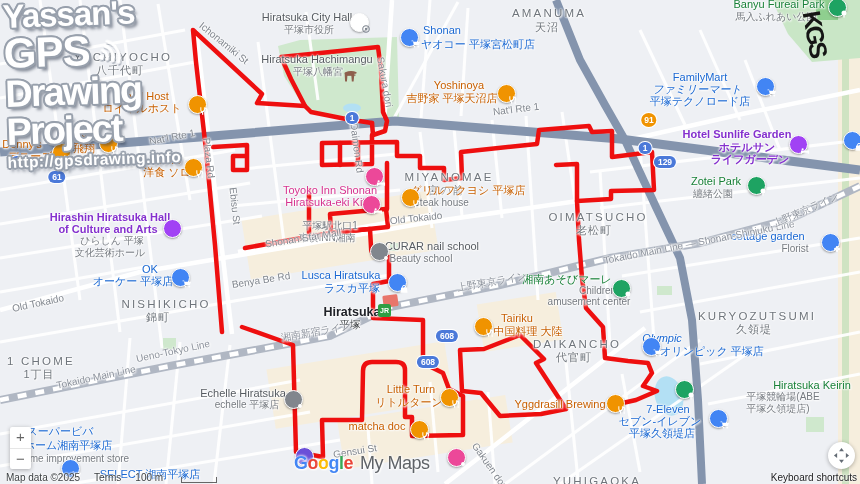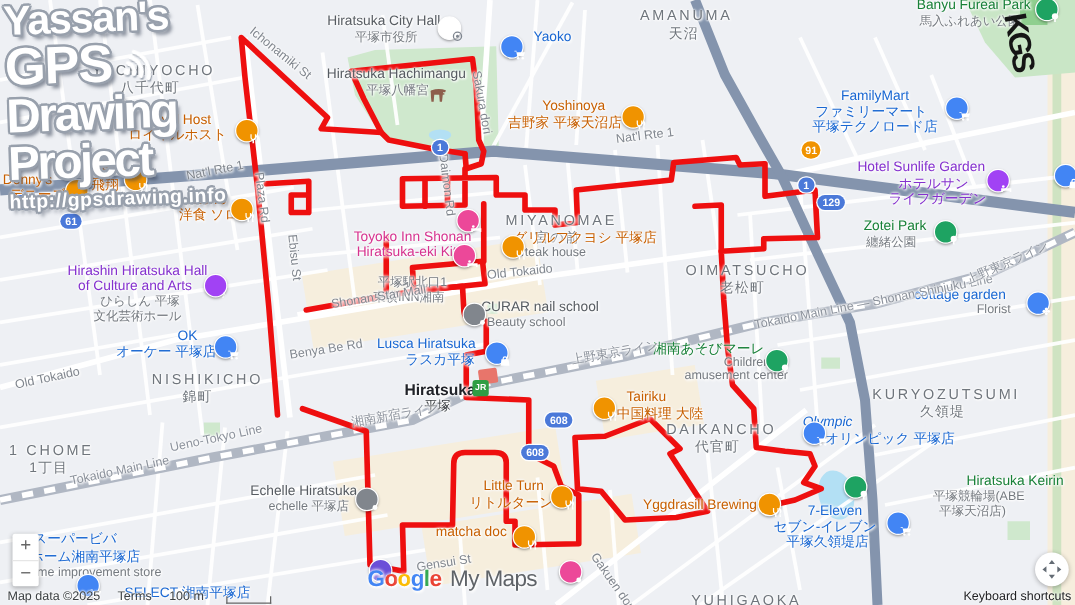--- a/index.html
+++ b/index.html
@@ -6,21 +6,21 @@
   body{width:860px;height:484px;overflow:hidden;position:relative;background:#eef0f4;
        font-family:"Liberation Sans",sans-serif;}
   svg.layer{position:absolute;left:0;top:0;z-index:1}
   #trackl{z-index:5}
   #labels{position:absolute;left:0;top:0;width:860px;height:484px;z-index:10;pointer-events:none}
   .mt{position:absolute;transform:translate(-50%,-50%);white-space:nowrap;
       text-shadow:0 0 2px #fff,0 0 2px #fff,0 0 3px #fff,1px 1px 2px #fff;}
   .o{color:#c75f00;font-size:11px;font-weight:500}
   .b{color:#1967d2;font-size:11px;font-weight:500}
   .g{color:#188038;font-size:11px;font-weight:500}
-  .p{color:#8430ce;font-size:11px;font-weight:400}
+  .p{color:#8430ce;font-size:11px;font-weight:700}
   .pk{color:#d6328f;font-size:11px;font-weight:500}
   .gy{color:#565b61;font-size:11px;font-weight:500}
   .sub{color:#757a80;font-size:10px}
   .dist{color:#6f757c;font-size:11.5px;letter-spacing:2.2px;font-weight:500}
   .distk{color:#6f757c;font-size:11px;letter-spacing:1px}
   .road{color:#80868e;font-size:10px}
   .rail{color:#8c929c;font-size:10px}
   .st{color:#202228;font-size:12.5px;font-weight:bold}
   .stk{color:#3c4043;font-size:10.5px}
   .marker{position:absolute;width:17px;height:17px;margin:-8.5px 0 0 -8.5px;border-radius:50%;
@@ -251,23 +251,24 @@
     <div class="mt o" style="left: 459px; top: 85px;">Yoshinoya</div>
     <div class="mt o" style="left: 452px; top: 98px;">吉野家 平塚天沼店</div>
     <div class="mt o" style="left: 468px; top: 190px;">グリルフクヨシ 平塚店</div>
     <div class="mt sub" style="left: 441px; top: 202px;">Steak house</div>
     <div class="mt o" style="left: 517px; top: 318px;">Tairiku</div>
     <div class="mt o" style="left: 528px; top: 331px;">中国料理 大陸</div>
     <div class="mt o" style="left: 411px; top: 389px;">Little Turn</div>
     <div class="mt o" style="left: 409px; top: 402px;">リトルターン</div>
     <div class="mt o" style="left: 377px; top: 426px;">matcha doc</div>
     <div class="mt o" style="left: 560px; top: 404px;">Yggdrasill Brewing</div>
-    <div class="mt b" style="left: 442px; top: 30px;">Yaoko</div>
+    <div class="mt b" style="left: 442px; top: 30px;">Shonan</div>
+    <div class="mt b" style="left: 478px; top: 44px;">ヤオコー 平塚宮松町店</div>
     <div class="mt b" style="left: 700px; top: 77px;">FamilyMart</div>
-    <div class="mt b" style="left: 697px; top: 89px;">ファミリーマート</div>
+    <div class="mt b" style="left: 697px; top: 89px; font-style: italic;">ファミリーマート</div>
     <div class="mt b" style="left: 700px; top: 101px;">平塚テクノロード店</div>
     <div class="mt b" style="left: 150px; top: 269px;">OK</div>
     <div class="mt b" style="left: 133px; top: 281px;">オーケー 平塚店</div>
     <div class="mt b" style="left: 662px; top: 338px; font-style: italic;">Olympic</div>
     <div class="mt b" style="left: 712px; top: 351px;">オリンピック 平塚店</div>
     <div class="mt b" style="left: 341px; top: 275px;">Lusca Hiratsuka</div>
     <div class="mt b" style="left: 352px; top: 288px;">ラスカ平塚</div>
     <div class="mt b" style="left: 150px; top: 474px;">SELECT 湘南平塚店</div>
     <div class="mt b" style="left: 668px; top: 409px;">7-Eleven</div>
     <div class="mt b" style="left: 660px; top: 421px;">セブン-イレブン</div>
@@ -290,21 +291,21 @@
     <div class="mt sub" style="left: 330px; top: 226px;">平塚駅北口1</div>
     <div class="mt g" style="left: 779px; top: 4px;">Banyu Fureai Park</div>
     <div class="mt sub" style="left: 776px; top: 17px;">馬入ふれあい公園</div>
     <div class="mt g" style="left: 716px; top: 181px;">Zotei Park</div>
     <div class="mt sub" style="left: 713px; top: 194px;">纏緒公園</div>
     <div class="mt g" style="left: 567px; top: 279px;">湘南あそびマーレ</div>
     <div class="mt sub" style="left: 601px; top: 290px;">Children's</div>
     <div class="mt sub" style="left: 589px; top: 301px;">amusement center</div>
     <div class="mt g" style="left: 812px; top: 385px;">Hiratsuka Keirin</div>
     <div class="mt sub" style="left: 783px; top: 397px;">平塚競輪場(ABE</div>
-    <div class="mt sub" style="left: 778px; top: 409px;">平塚天沼店)</div>
+    <div class="mt sub" style="left: 778px; top: 409px;">平塚久領堤店)</div>
     <div class="mt gy" style="left: 307px; top: 17px;">Hiratsuka City Hall</div>
     <div class="mt sub" style="left: 309px; top: 30px;">平塚市役所</div>
     <div class="mt gy" style="left: 317px; top: 59px;">Hiratsuka Hachimangu</div>
     <div class="mt sub" style="left: 318px; top: 72px;">平塚八幡宮</div>
     <div class="mt gy" style="left: 432px; top: 246px;">CURAR nail school</div>
     <div class="mt sub" style="left: 421px; top: 258px;">Beauty school</div>
     <div class="mt gy" style="left: 243px; top: 393px;">Echelle Hiratsuka</div>
     <div class="mt sub" style="left: 247px; top: 405px;">echelle 平塚店</div>
     <div class="mt st" style="left: 352px; top: 312px;">Hiratsuka</div>
     <div class="mt stk" style="left: 350px; top: 325px;">平塚</div>

